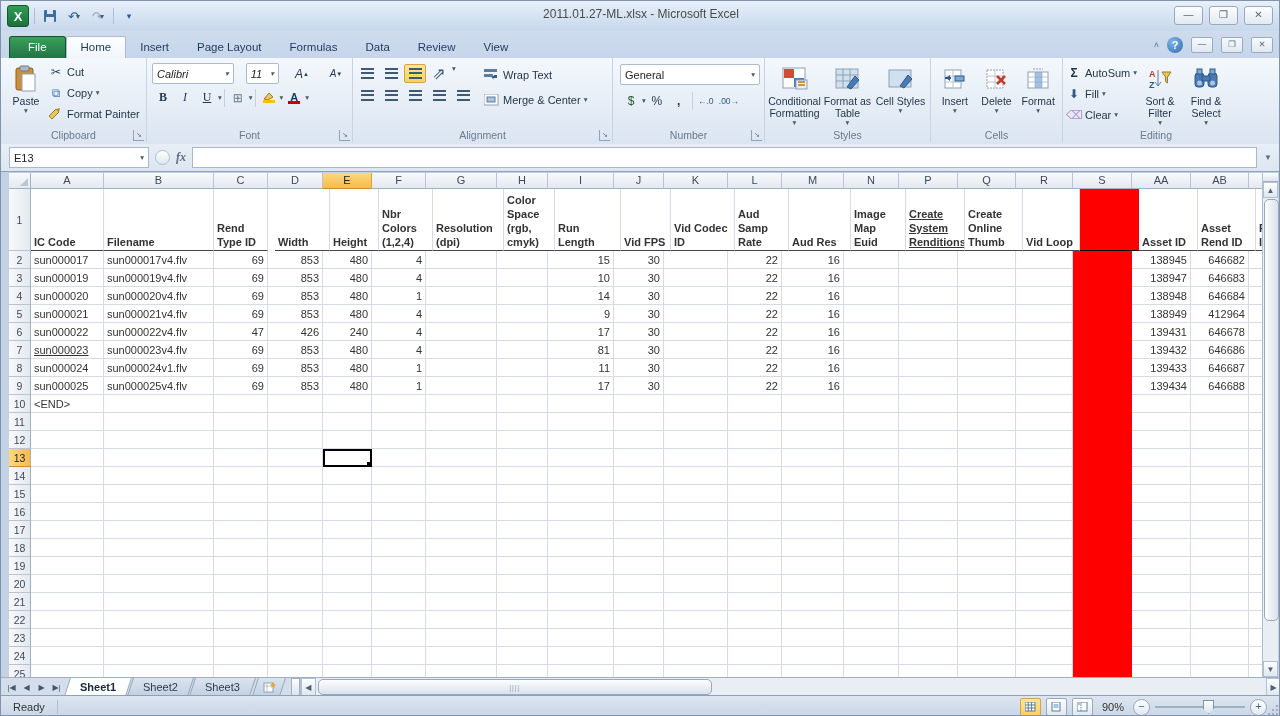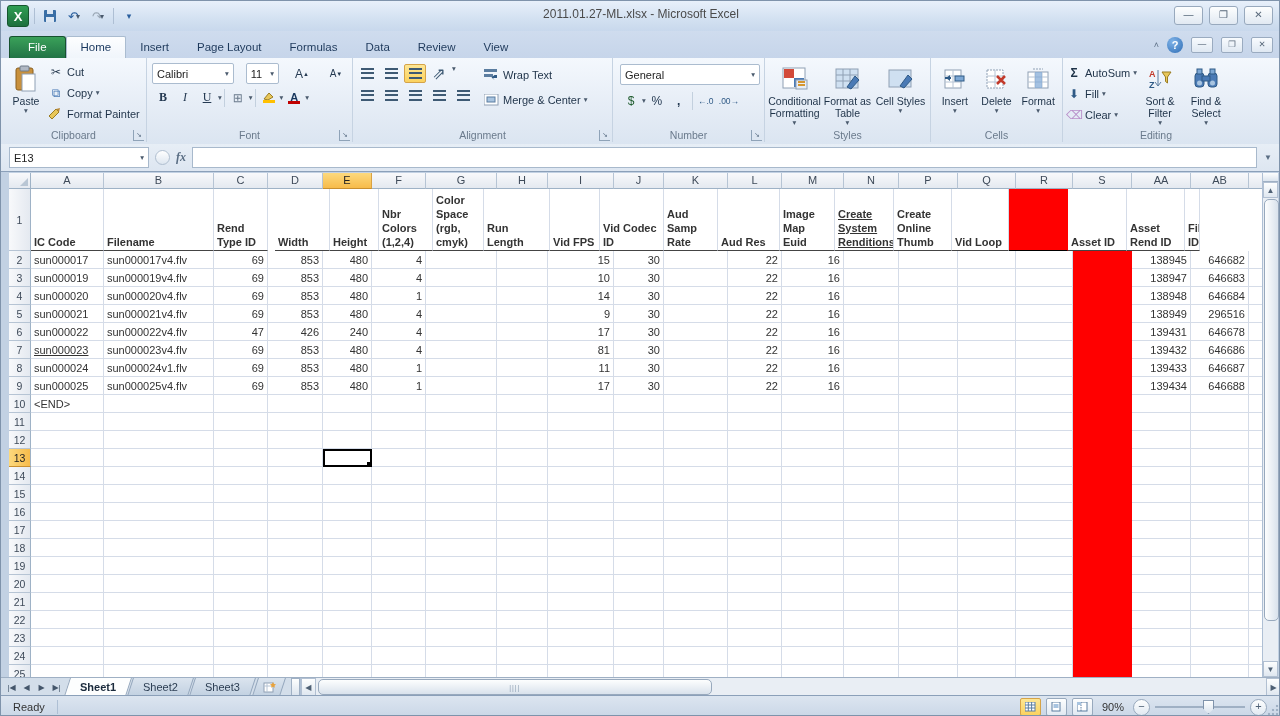--- a/index.html
+++ b/index.html
@@ -198,21 +198,21 @@
           </span>
               <span>Format Painter</span>
             </div>
         </div>
       </div>
       <div class="glabel">Clipboard</div>
       <div class="glaunch">↘</div>
     </div>
 
     <div class="rgroup" style="width:206px;">
-      <div style="display:flex;gap:12px;align-items:center;margin:2px 2px 4px;">
+      <div style="display:flex;gap:12px;align-items:center;margin:2px 2px 4px;font-style:italic;">
         <div class="selbox" style="width:92px;">
             <span>Calibri</span>
             <span class="drop">▾</span>
           </div>
         <div class="selbox" style="width:30px;">
             <span>11</span>
             <span class="drop">▾</span>
           </div>
         <span class="fbtn" style="font-size:12px;">A<span style="font-size:6px;vertical-align:top;">▲</span></span>
         <span class="fbtn" style="font-size:10px;">A<span style="font-size:6px;vertical-align:top;">▼</span></span>
@@ -489,20 +489,21 @@
       </div>
     <div id="grid-body">
         <div class="grow" style="height: 62px;">
           <div class="rowhead">1</div>
           <div class="gcell hdr" style="width: 73px;">IC Code</div>
           <div class="gcell hdr" style="width: 110px;">Filename</div>
           <div class="gcell hdr" style="width: 54px;">Rend Type ID</div>
           <div class="gcell hdr" style="width: 55px; margin-left: 7px;">Width</div>
           <div class="gcell hdr" style="width: 49px;">Height</div>
           <div class="gcell hdr" style="width: 54px;">Nbr Colors (1,2,4)</div>
+          <div class="gcell hdr" style="width: 71px;">Resolution (dpi)</div>
           <div class="gcell hdr" style="width: 51px;">Color Space (rgb, cmyk)</div>
           <div class="gcell hdr" style="width: 66px;">Run Length</div>
           <div class="gcell hdr" style="width: 50px;">Vid FPS</div>
           <div class="gcell hdr" style="width: 64px;">Vid Codec ID</div>
           <div class="gcell hdr" style="width: 54px;">Aud Samp Rate</div>
           <div class="gcell hdr" style="width: 62px;">Aud Res</div>
           <div class="gcell hdr" style="width: 55px;">Image Map Euid</div>
           <div class="gcell hdr" style="width: 59px; text-decoration: underline;">Create System Renditions</div>
           <div class="gcell hdr" style="width: 58px;">Create Online Thumb</div>
           <div class="gcell hdr" style="width: 57px;">Vid Loop</div>
@@ -597,21 +598,21 @@
           <div class="gcell num" style="width: 50px;">30</div>
           <div class="gcell" style="width: 64px;"></div>
           <div class="gcell num" style="width: 54px;">22</div>
           <div class="gcell num" style="width: 62px;">16</div>
           <div class="gcell" style="width: 55px;"></div>
           <div class="gcell" style="width: 59px;"></div>
           <div class="gcell" style="width: 58px;"></div>
           <div class="gcell" style="width: 57px;"></div>
           <div class="gcell red" style="width: 59px;"></div>
           <div class="gcell num" style="width: 59px;">138949</div>
-          <div class="gcell num" style="width: 58px;">296516</div>
+          <div class="gcell num" style="width: 58px;">412964</div>
           <div class="gcell" style="width: 15px;"></div>
         </div>
         <div class="grow" style="height: 18px;">
           <div class="rowhead">6</div>
           <div class="gcell" style="width: 73px;">sun000022</div>
           <div class="gcell" style="width: 110px;">sun000022v4.flv</div>
           <div class="gcell num" style="width: 54px;">47</div>
           <div class="gcell num" style="width: 55px;">426</div>
           <div class="gcell num" style="width: 49px;">240</div>
           <div class="gcell num" style="width: 54px;">4</div>

